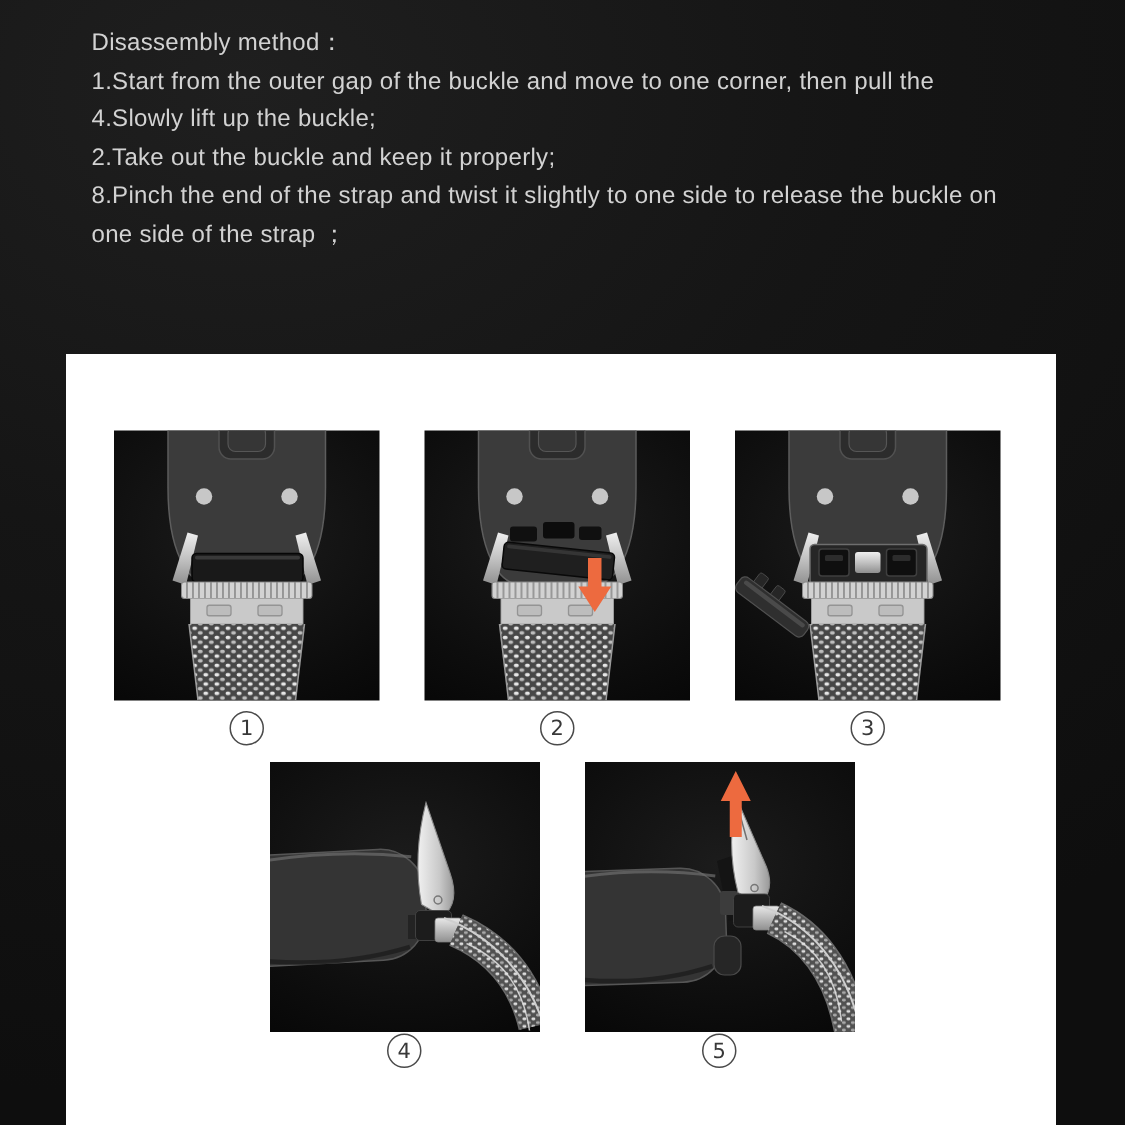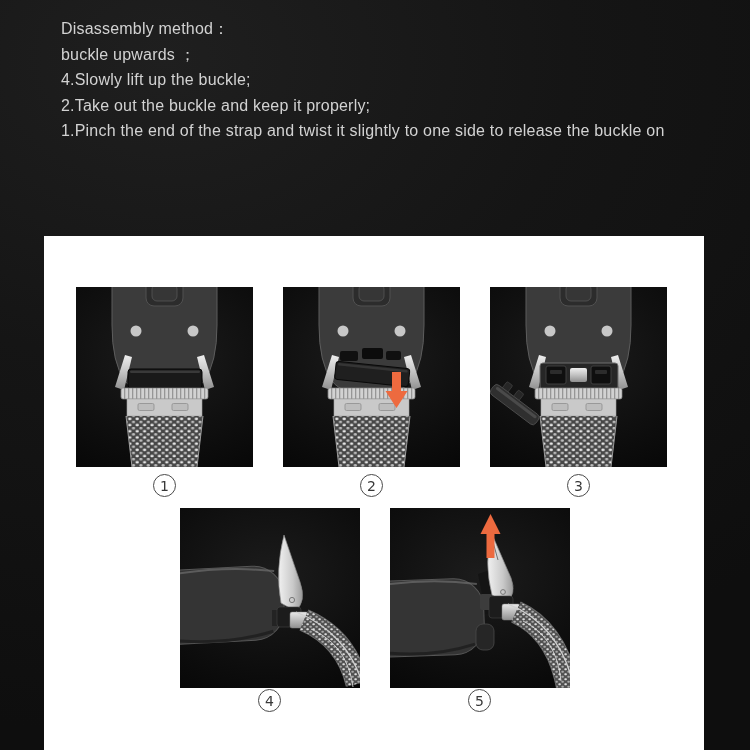--- a/index.html
+++ b/index.html
@@ -36,24 +36,25 @@
   #b1{left:109px;top:238px;} #b2{left:316px;top:238px;} #b3{left:523px;top:238px;}
   #b4{left:214px;top:453px;} #b5{left:424px;top:453px;}
 </style>
 </head>
 <body>
 
 <div class="page">
 
   <div class="instructions">
     <div>Disassembly method：</div>
-    <div>buckle upwards ；</div>
+    <div>1.Start from the outer gap of the buckle and move to one corner, then pull the</div>
     <div>4.Slowly lift up the buckle;</div>
     <div>2.Take out the buckle and keep it properly;</div>
-    <div>1.Pinch the end of the strap and twist it slightly to one side to release the buckle on</div>
+    <div>8.Pinch the end of the strap and twist it slightly to one side to release the buckle on</div>
+    <div>one side of the strap ；</div>
   </div>
 
   <div class="panel">
 
     <div class="photo" id="p1">
       <svg viewBox="0 0 177 180">
         <defs>
           <linearGradient id="lg1" x1="0" y1="0" x2="0" y2="1">
             <stop offset="0" stop-color="#efefef"></stop>
               <stop offset="0.5" stop-color="#c2c2c2"></stop>

